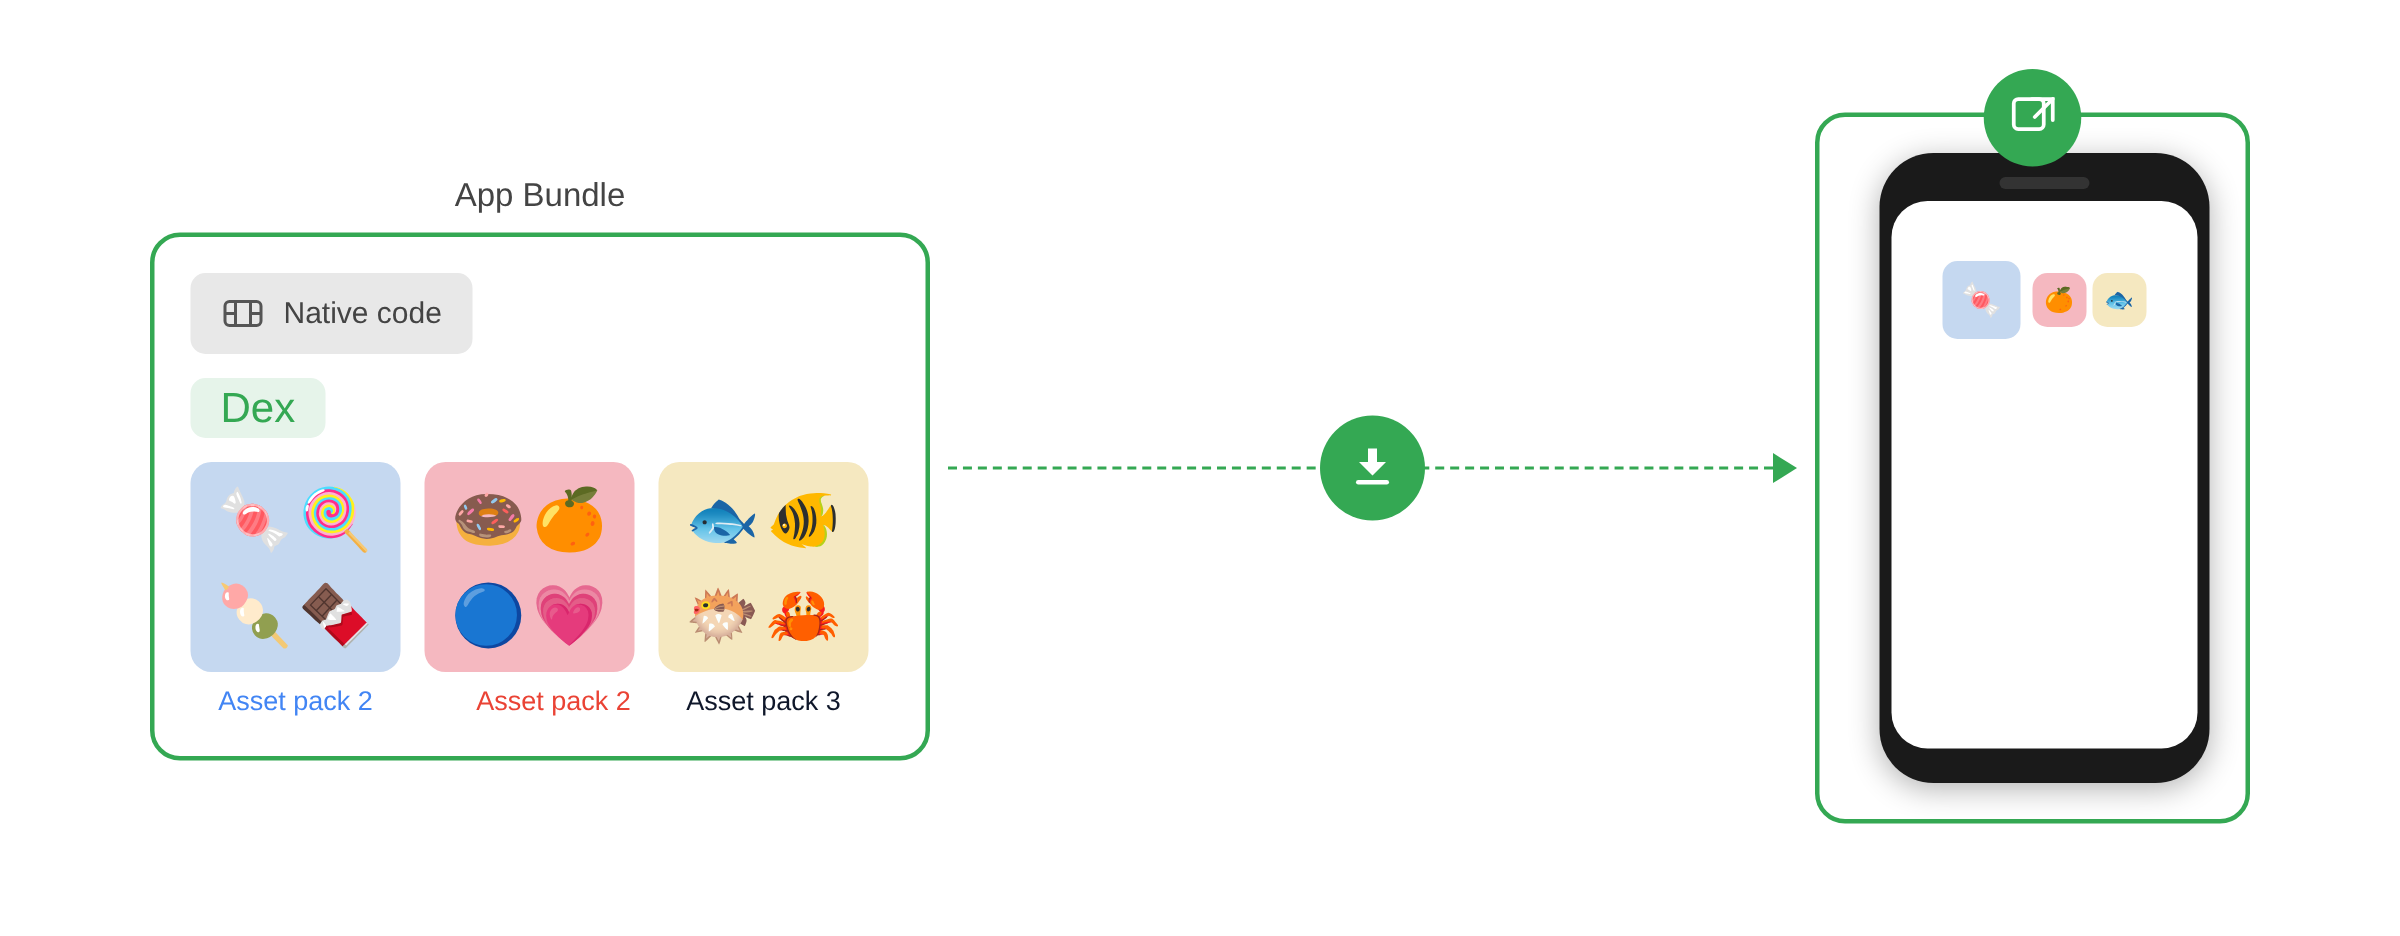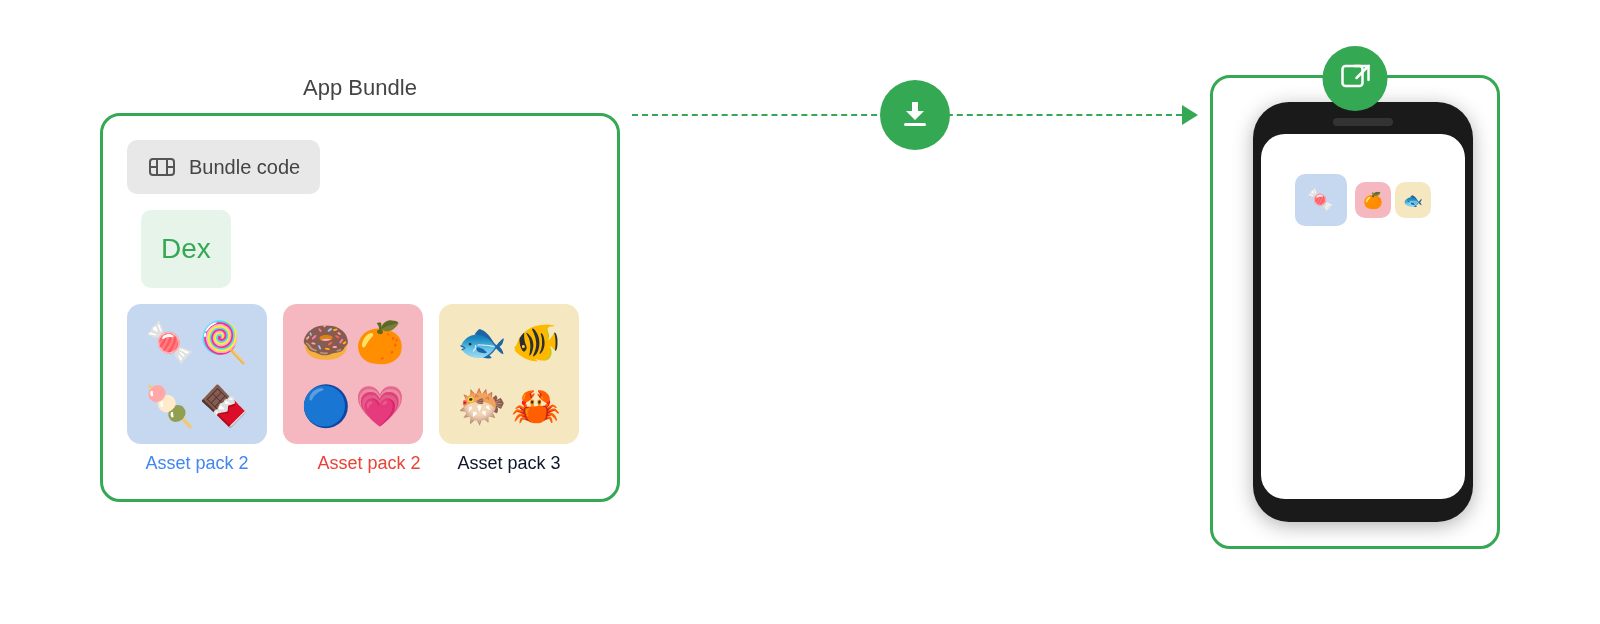--- a/index.html
+++ b/index.html
@@ -9,20 +9,21 @@
       width: 1600px;
       height: 624px;
       display: flex;
       align-items: center;
       justify-content: center;
       overflow: hidden;
     }
 
     .diagram {
       display: flex;
+      align-items: center;
       gap: 12px;
       position: relative;
       width: 1400px;
     }
 
     
     .app-bundle-section {
       display: flex;
       flex-direction: column;
       align-items: center;
@@ -67,23 +68,22 @@
 
     .native-code-text {
       font-size: 20px;
       color: #444;
       font-weight: 400;
     }
 
     .dex-badge {
       background: #e6f4ea;
       border-radius: 10px;
-      padding: 23px 20px;
+      padding: 4px 20px;
       width: fit-content;
-      margin-left: 14px;
     }
 
     .dex-text {
       font-size: 28px;
       color: #34a853;
       font-weight: 500;
     }
 
     .asset-packs-row {
       display: flex;
@@ -244,21 +244,21 @@
       <div class="native-code-badge">
         <div class="native-code-icon">
           <svg width="28" height="28" viewBox="0 0 28 28" fill="none">
             <rect x="2" y="6" width="24" height="16" rx="3" stroke="#555" stroke-width="2" fill="none"></rect>
             <line x1="9" y1="6" x2="9" y2="22" stroke="#555" stroke-width="2"></line>
             <line x1="19" y1="6" x2="19" y2="22" stroke="#555" stroke-width="2"></line>
             <line x1="2" y1="14" x2="9" y2="14" stroke="#555" stroke-width="2"></line>
             <line x1="19" y1="14" x2="26" y2="14" stroke="#555" stroke-width="2"></line>
           </svg>
         </div>
-        <span class="native-code-text">Bundle code</span>
+        <span class="native-code-text">Native code</span>
       </div>
 
       <div class="dex-badge">
         <span class="dex-text">Dex</span>
       </div>
 
       <div class="asset-packs-row">
 
         <div class="asset-pack">
           <div class="asset-pack-image asset-pack-1-bg">

